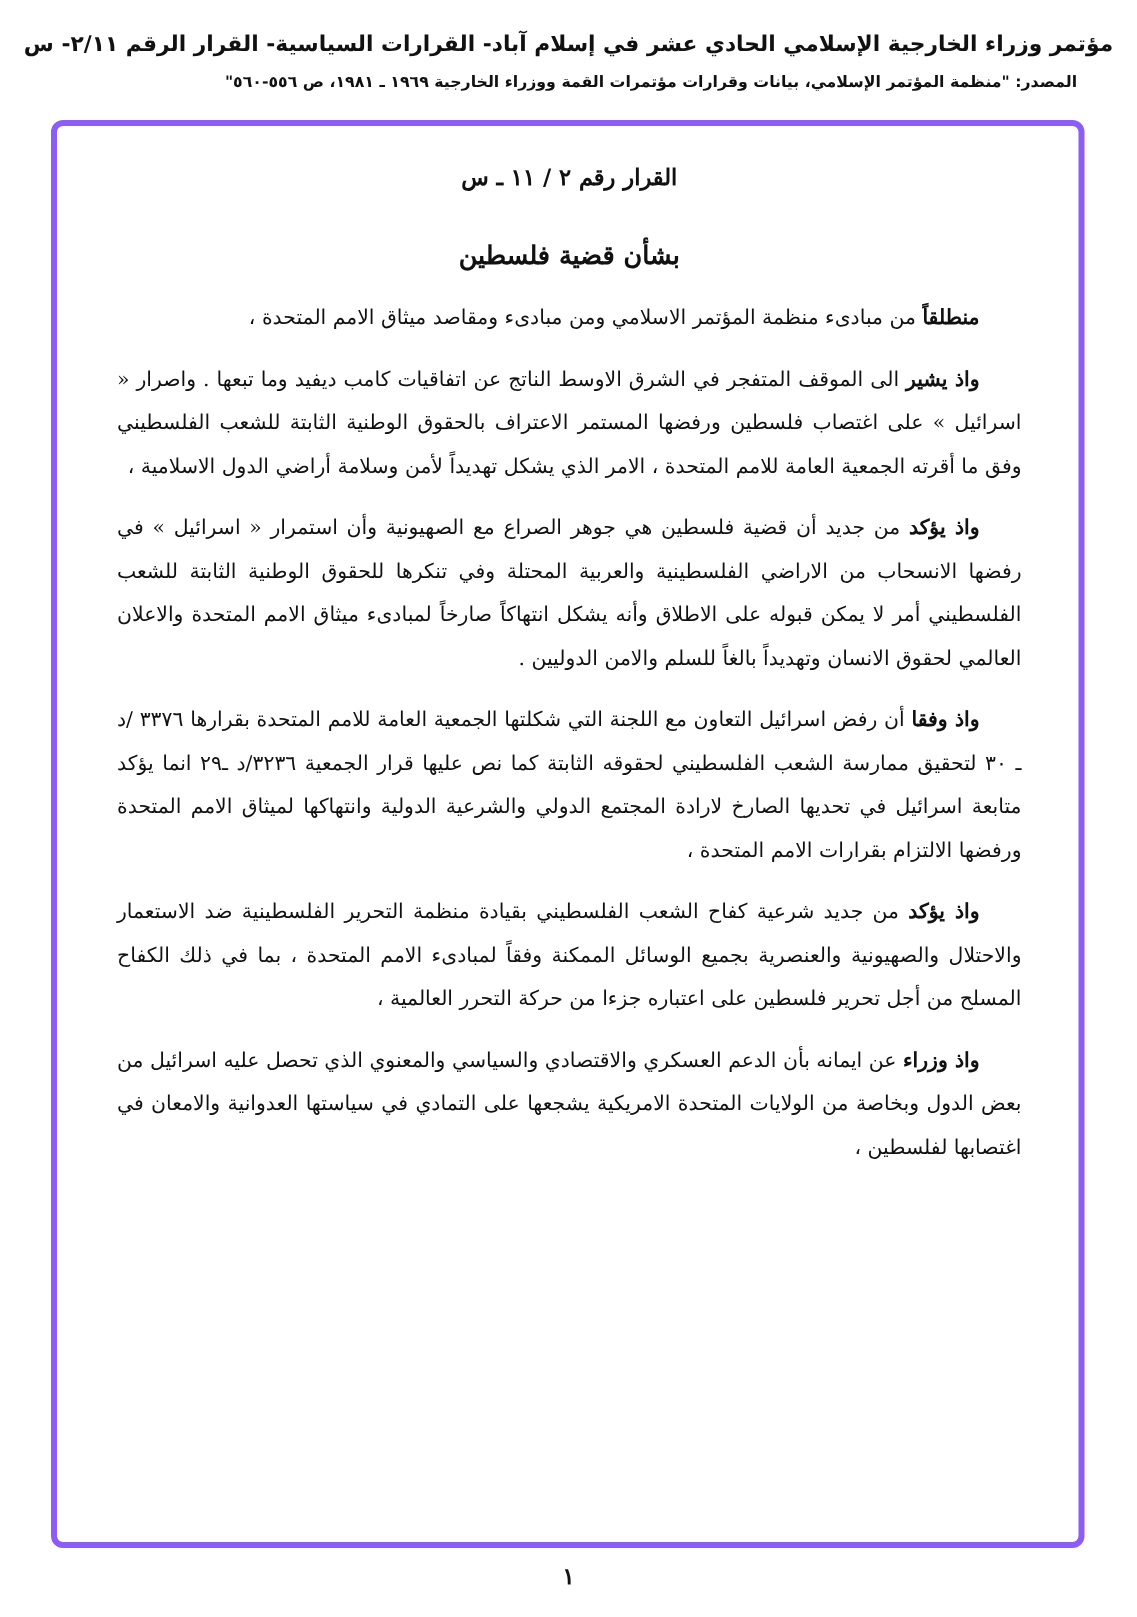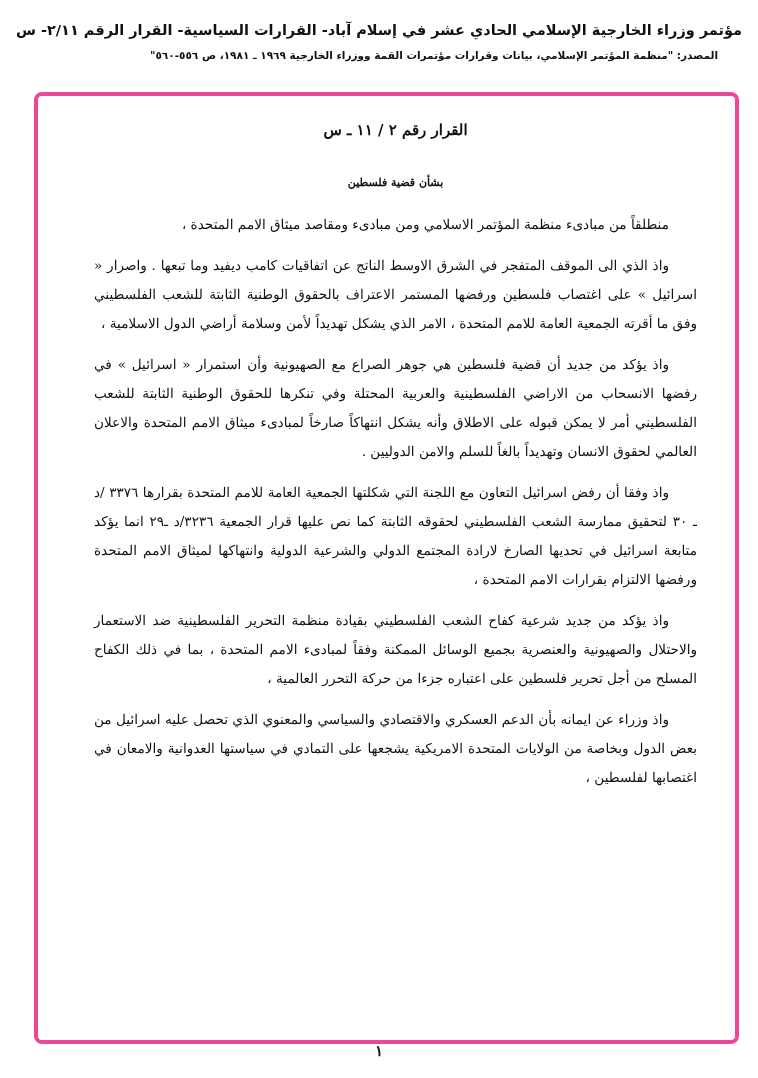--- a/index.html
+++ b/index.html
@@ -34,56 +34,55 @@
       font-family: "DejaVu Sans", "Liberation Sans", sans-serif;
       font-weight: bold;
       font-size: 10.5px;
       line-height: 18px;
       margin: 4px 0 0 0;
       padding-left: 110px;
     }
     .frame {
       position: absolute;
       left: 34px;
-      top: 92px;
+      top: 80px;
       width: 681px;
       height: 944px;
-      border: 4px solid #ec4899;
+      border: 4px solid #8b5cf6;
       border-radius: 8px;
       overflow: hidden;
-      padding-left: 16px;
     }
     .doc {
       direction: rtl;
       text-align: right;
       padding: 16px 38px 0 40px;
     }
     .doc-number {
       text-align: center;
       font-size: 15px;
       font-weight: bold;
       margin: 6px 0 0 0;
       line-height: 24px;
     }
     .doc-subject {
       text-align: center;
-      font-size: 11px;
+      font-size: 17px;
       font-weight: bold;
       margin: 28px 0 14px 0;
       line-height: 26px;
     }
     .para {
       font-size: 13.6px;
       line-height: 29px;
       margin: 0 0 12px 0;
       text-align: justify;
       text-align-last: right;
     }
     .para .lead {
-      font-weight: normal;
+      font-weight: bold;
     }
     .para.indent {
       text-indent: 28px;
     }
     .page-number {
       position: absolute;
       left: 0;
       width: 758px;
       top: 1042px;
       text-align: center;
@@ -101,21 +100,21 @@
 
 <div class="frame">
   <div class="doc">
     <p class="doc-number">القرار رقم ٢ / ١١ ـ س</p>
     <p class="doc-subject">بشأن قضية فلسطين</p>
 
     <p class="para indent">
       <span class="lead">منطلقاً</span><span> من مبادىء منظمة المؤتمر الاسلامي ومن مبادىء ومقاصد ميثاق الامم المتحدة ،</span>
     </p>
     <p class="para indent">
-      <span class="lead">واذ الذي</span><span> الى الموقف المتفجر في الشرق الاوسط الناتج عن اتفاقيات كامب ديفيد وما تبعها . واصرار « اسرائيل » على اغتصاب فلسطين ورفضها المستمر الاعتراف بالحقوق الوطنية الثابتة للشعب الفلسطيني وفق ما أقرته الجمعية العامة للامم المتحدة ، الامر الذي يشكل تهديداً لأمن وسلامة أراضي الدول الاسلامية ،</span>
+      <span class="lead">واذ يشير</span><span> الى الموقف المتفجر في الشرق الاوسط الناتج عن اتفاقيات كامب ديفيد وما تبعها . واصرار « اسرائيل » على اغتصاب فلسطين ورفضها المستمر الاعتراف بالحقوق الوطنية الثابتة للشعب الفلسطيني وفق ما أقرته الجمعية العامة للامم المتحدة ، الامر الذي يشكل تهديداً لأمن وسلامة أراضي الدول الاسلامية ،</span>
     </p>
     <p class="para indent">
       <span class="lead">واذ يؤكد</span><span> من جديد أن قضية فلسطين هي جوهر الصراع مع الصهيونية وأن استمرار « اسرائيل » في رفضها الانسحاب من الاراضي الفلسطينية والعربية المحتلة وفي تنكرها للحقوق الوطنية الثابتة للشعب الفلسطيني أمر لا يمكن قبوله على الاطلاق وأنه يشكل انتهاكاً صارخاً لمبادىء ميثاق الامم المتحدة والاعلان العالمي لحقوق الانسان وتهديداً بالغاً للسلم والامن الدوليين .</span>
     </p>
     <p class="para indent">
       <span class="lead">واذ وفقا</span><span> أن رفض اسرائيل التعاون مع اللجنة التي شكلتها الجمعية العامة للامم المتحدة بقرارها ٣٣٧٦ /د ـ ٣٠ لتحقيق ممارسة الشعب الفلسطيني لحقوقه الثابتة كما نص عليها قرار الجمعية ٣٢٣٦/د ـ٢٩ انما يؤكد متابعة اسرائيل في تحديها الصارخ لارادة المجتمع الدولي والشرعية الدولية وانتهاكها لميثاق الامم المتحدة ورفضها الالتزام بقرارات الامم المتحدة ،</span>
     </p>
     <p class="para indent">
       <span class="lead">واذ يؤكد</span><span> من جديد شرعية كفاح الشعب الفلسطيني بقيادة منظمة التحرير الفلسطينية ضد الاستعمار والاحتلال والصهيونية والعنصرية بجميع الوسائل الممكنة وفقاً لمبادىء الامم المتحدة ، بما في ذلك الكفاح المسلح من أجل تحرير فلسطين على اعتباره جزءا من حركة التحرر العالمية ،</span>
     </p>

